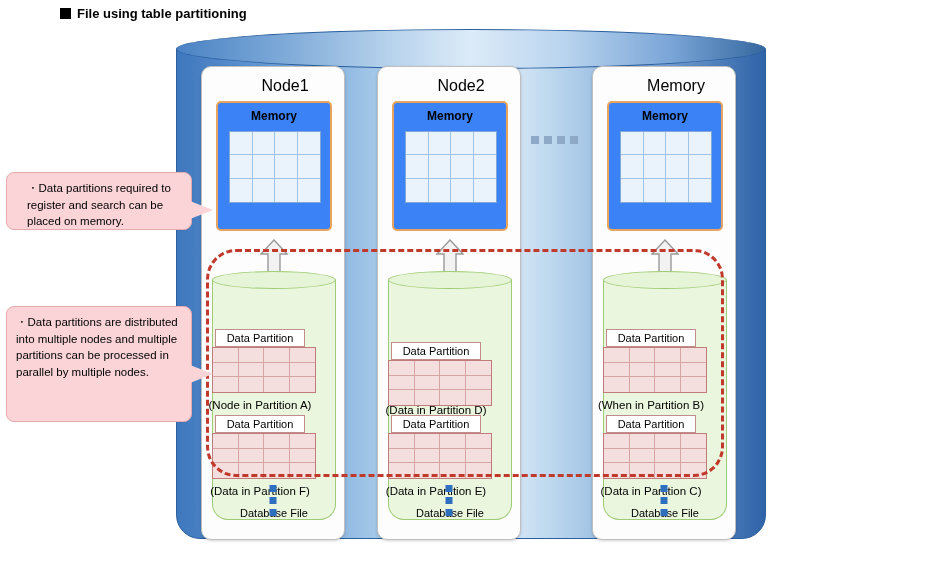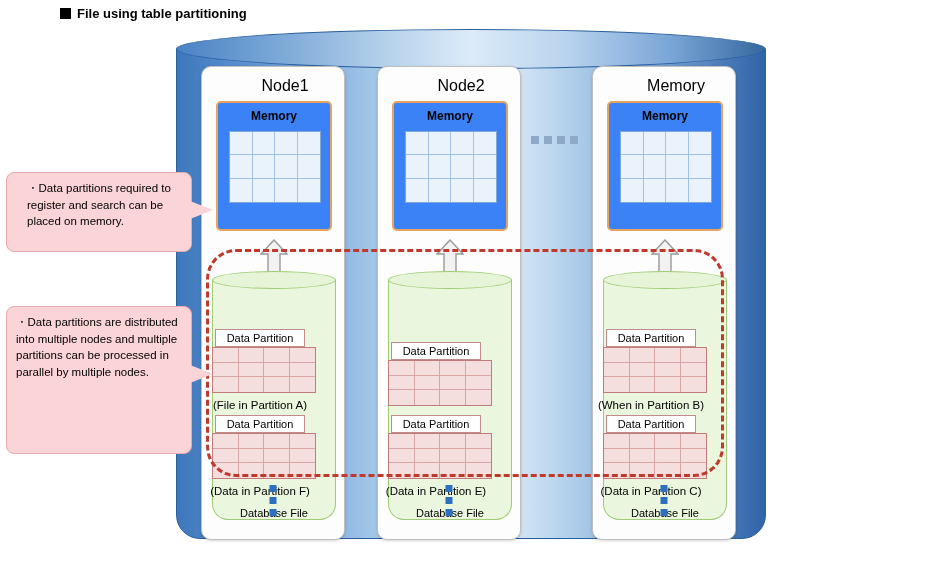--- a/index.html
+++ b/index.html
@@ -279,22 +279,22 @@
     position: absolute;
     background: #fbd4d7;
     border: 1px solid #e8a9ae;
     border-radius: 8px;
     box-sizing: border-box;
     font-size: 11.5px;
     line-height: 1.45;
     color: #000;
     padding: 7px 9px;
   }
-  #callout1 { left: 6px; top: 172px; width: 186px; height: 80px; padding-left: 20px; }
-  #callout2 { left: 6px; top: 306px; width: 186px; height: 148px; }
+  #callout1 { left: 6px; top: 172px; width: 186px; height: 58px; padding-left: 20px; }
+  #callout2 { left: 6px; top: 306px; width: 186px; height: 116px; }
   .callout .tail {
     position: absolute;
     right: -22px;
     width: 0; height: 0;
     border-style: solid;
   }
   #callout1 .tail {
     top: 28px;
     border-width: 9px 0 9px 23px;
     border-color: transparent transparent transparent #fbd4d7;
@@ -360,21 +360,21 @@
         <div class="cell"></div>
       <div class="cell"></div>
         <div class="cell"></div>
         <div class="cell"></div>
         <div class="cell"></div>
       <div class="cell"></div>
         <div class="cell"></div>
         <div class="cell"></div>
         <div class="cell"></div>
     </div>
-    <div class="part-caption" style="top:70px;">(File in Partition A)</div>
+    <div class="part-caption" style="top:70px;">(Node in Partition A)</div>
   </div>
 
   <div class="partition" style="top:348px;">
     <div class="part-label">Data Partition</div>
     <div class="grid part">
       <div class="cell"></div>
         <div class="cell"></div>
         <div class="cell"></div>
         <div class="cell"></div>
       <div class="cell"></div>
@@ -438,20 +438,21 @@
         <div class="cell"></div>
       <div class="cell"></div>
         <div class="cell"></div>
         <div class="cell"></div>
         <div class="cell"></div>
       <div class="cell"></div>
         <div class="cell"></div>
         <div class="cell"></div>
         <div class="cell"></div>
     </div>
+    <div class="part-caption" style="top:62px;">(Data in Partition D)</div>
   </div>
 
   <div class="partition" style="top:348px;">
     <div class="part-label">Data Partition</div>
     <div class="grid part">
       <div class="cell"></div>
         <div class="cell"></div>
         <div class="cell"></div>
         <div class="cell"></div>
       <div class="cell"></div>

